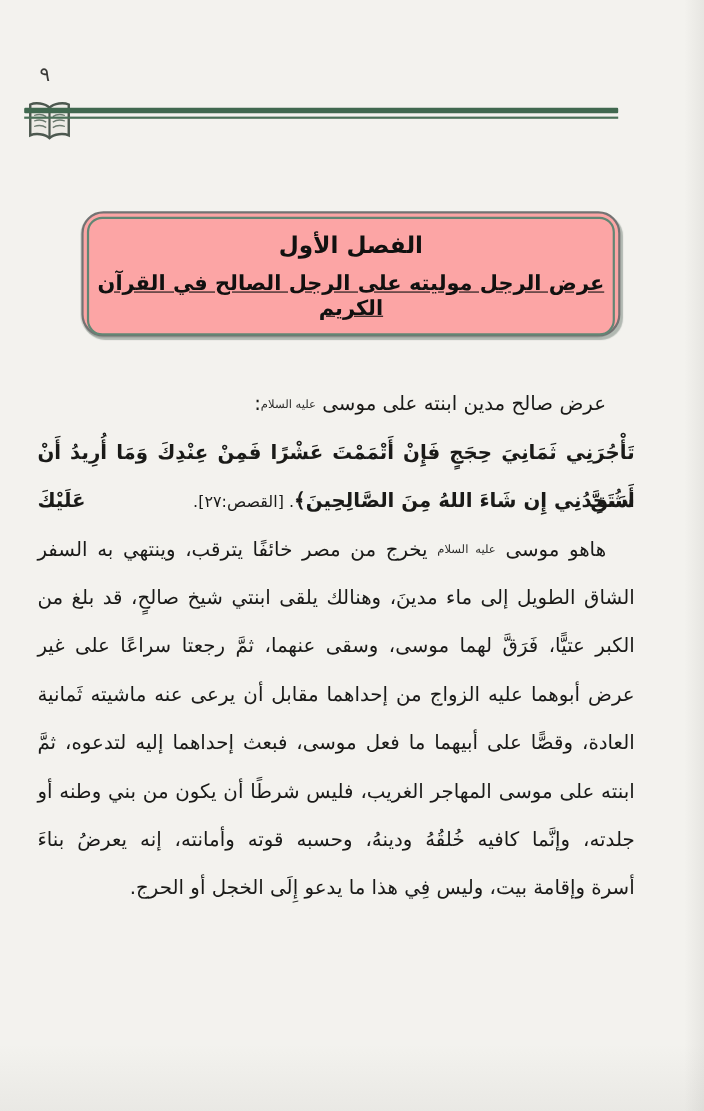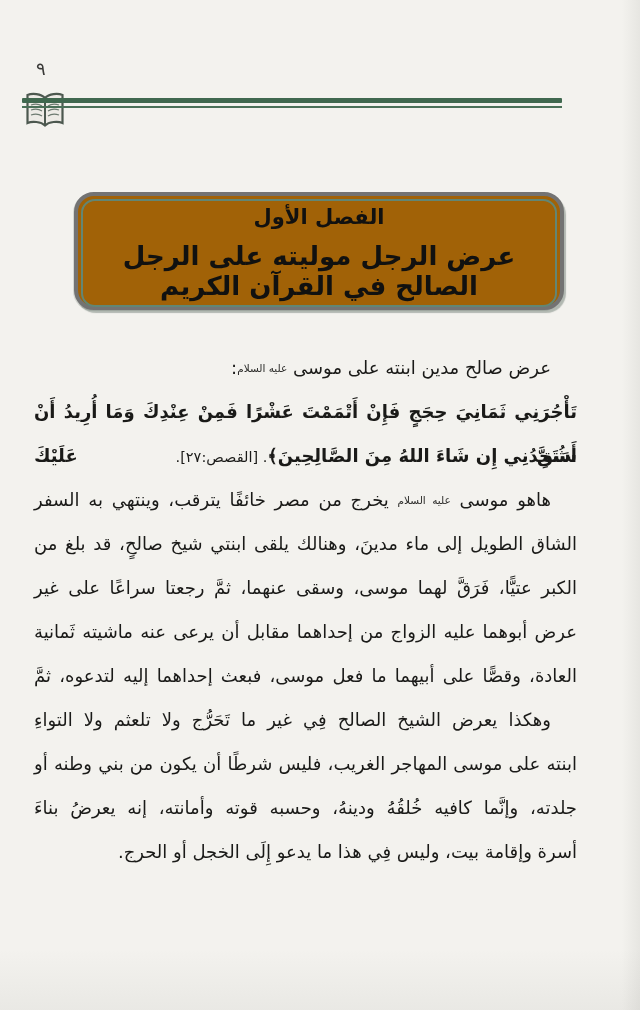--- a/index.html
+++ b/index.html
@@ -22,33 +22,33 @@
   .pagenum{
     position:absolute;left:36px;top:58px;
     font-size:18px;color:#3a3a38;direction:rtl;
   }
   .book-icon{position:absolute;left:24px;top:90px;width:42px;height:40px;}
   .rule{position:absolute;right:78px;left:22px;top:98px;}
   .rule-thick{height:5px;background:#40684f;border-radius:1px;}
   .rule-thin{margin-top:3px;height:2px;background:#4a7058;}
   .chapter-box{
     position:absolute;right:76px;left:74px;top:192px;height:104px;
-    border:4px solid #737373;border-radius:20px;padding:3px;
+    border:2px solid #737373;border-radius:20px;padding:3px;
     box-shadow:2px 3px 1px rgba(70,90,78,0.38), -1px 1px 0 rgba(70,90,78,0.18);
-    background:#a16207;
+    background:#fca5a5;
   }
   .chapter-inner{
     height:100%;border:2px solid #628674;border-radius:14px;
     display:flex;flex-direction:column;justify-content:center;gap:12px;
   }
   .chapter-title,.chapter-subtitle{
     text-align:center;font-weight:700;color:#111110;
   }
   .chapter-title{font-size:21px;}
-  .chapter-subtitle{font-size:26px;}
+  .chapter-subtitle{font-size:19px;text-decoration:underline;}
   .body-text{
     position:absolute;top:346px;right:63px;left:34px;
   }
   .line{
     direction:rtl;
     font-size:18px;
     line-height:44px;height:44px;
     text-align:justify;
     -moz-text-align-last:justify;
     text-align-last:justify;
@@ -98,18 +98,17 @@
 
   <div class="line vb">تَأْجُرَنِي ثَمَانِيَ حِجَجٍ فَإِنْ أَتْمَمْتَ عَشْرًا فَمِنْ عِنْدِكَ وَمَا أُرِيدُ أَنْ أَشُقَّ عَلَيْكَ</div>
   <div class="line ll"><span class="vb">سَتَجِدُنِي إِن شَاءَ اللهُ مِنَ الصَّالِحِينَ﴾</span><span class="ref">. [القصص:٢٧].</span></div>
 
   <div class="line first"><span>هاهو موسى </span><span class="hon">عليه السلام</span><span> يخرج من مصر خائفًا يترقب، وينتهي به السفر</span></div>
   <div class="line">الشاق الطويل إلى ماء مدينَ، وهنالك يلقى ابنتي شيخ صالحٍ، قد بلغ من</div>
   <div class="line">الكبر عتيًّا، فَرَقَّ لهما موسى، وسقى عنهما، ثمَّ رجعتا سراعًا على غير</div>
   <div class="line">عرض أبوهما عليه الزواج من إحداهما مقابل أن يرعى عنه ماشيته ثَمانية</div>
   <div class="line">العادة، وقصًّا على أبيهما ما فعل موسى، فبعث إحداهما إليه لتدعوه، ثمَّ</div>
 
-  <div class="line first">وهكذا يعرض الشيخ الصالح فِي غير ما تَحَرُّج ولا تلعثم ولا التواءِ</div>
   <div class="line">ابنته على موسى المهاجر الغريب، فليس شرطًا أن يكون من بني وطنه أو</div>
   <div class="line">جلدته، وإنَّما كافيه خُلقُهُ ودينهُ، وحسبه قوته وأمانته، إنه يعرضُ بناءَ</div>
   <div class="line ll">أسرة وإقامة بيت، وليس فِي هذا ما يدعو إِلَى الخجل أو الحرج.</div>
 
 </div>
 
 </body></html>

